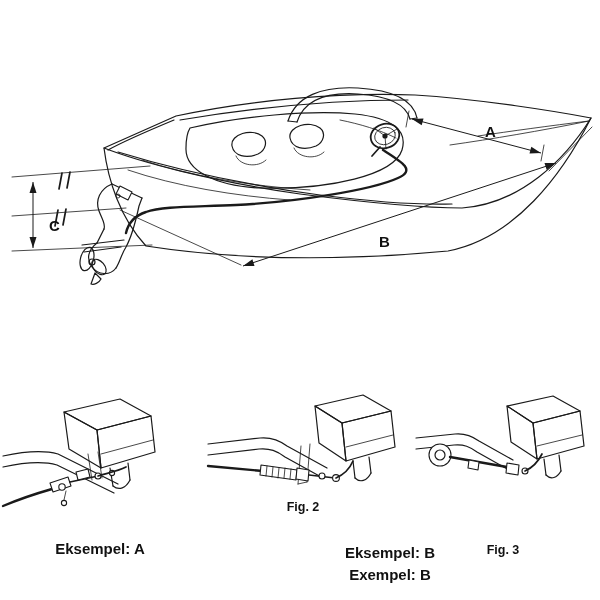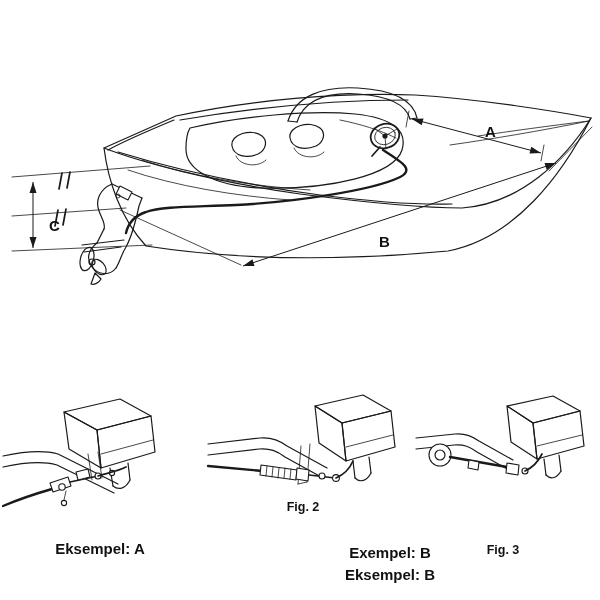--- a/index.html
+++ b/index.html
@@ -203,17 +203,17 @@
     </g>
   </svg>
 
   <div class="fig-caption" style="left:248px;top:500px;">Fig. 2</div>
   <div class="fig-caption" style="left:448px;top:503px;margin-top:40px;">Fig. 3</div>
 
   <div class="example" style="left:12px;top:538px;">
     <div>Eksempel: A</div>
   </div>
   <div class="example" style="left:302px;top:542px;">
+    <div>Eksempel: B</div>
     <div>Exempel: B</div>
-    <div>Eksempel: B</div>
   </div>
 
 </div>
 
 </body></html>

